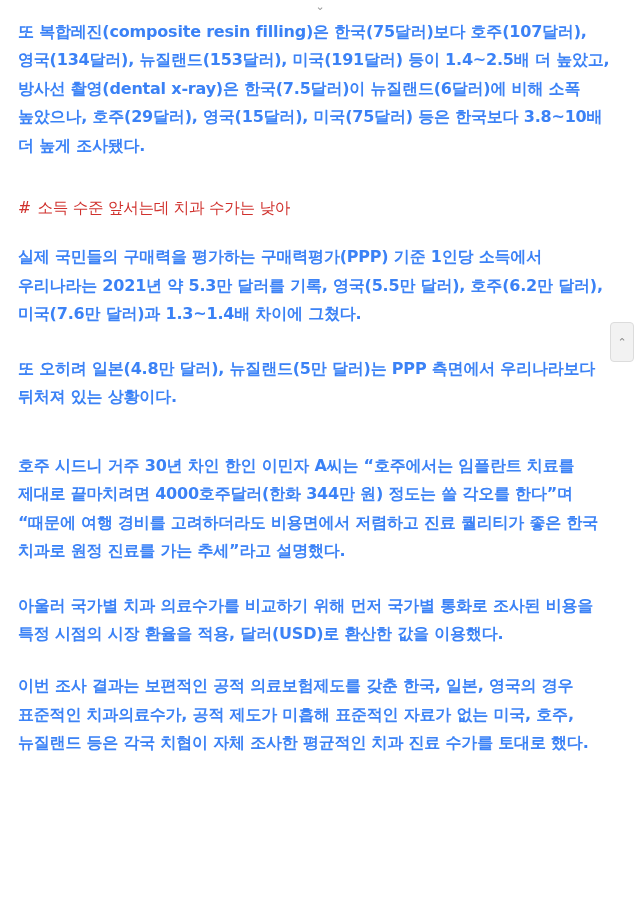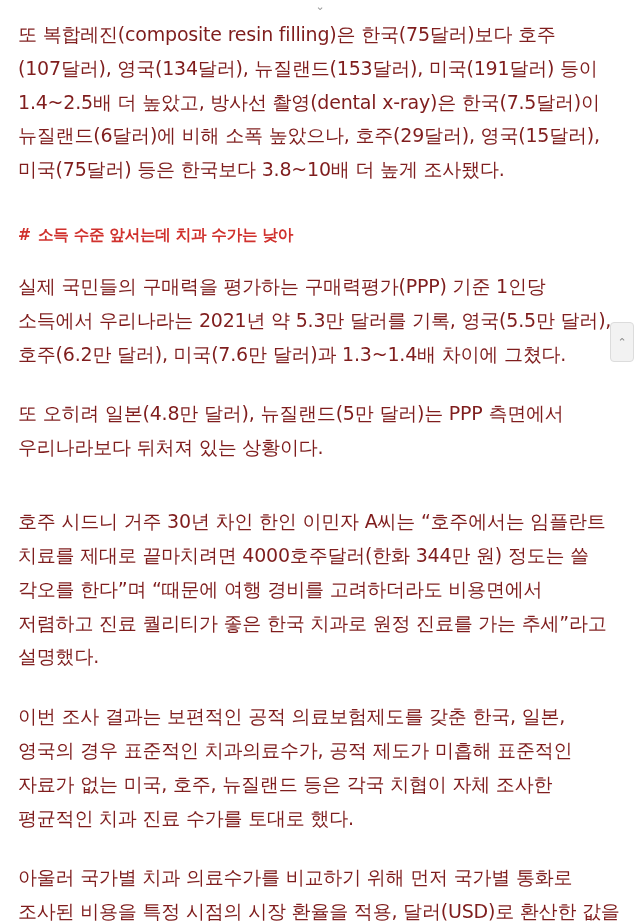--- a/index.html
+++ b/index.html
@@ -36,34 +36,35 @@
     justify-content: center;
     color: #9a9a9a;
     font-size: 11px;
     line-height: 1;
   }
   .article {
     padding-top: 18px;
   }
   p.para {
     margin: 0 0 26px 0;
-    font-size: 19px;
+    font-size: 16px;
     line-height: 1.78;
     letter-spacing: -0.2px;
-    color: #7f1d1d;
+    color: #3b82f6;
     word-break: keep-all;
+    font-weight: bold;
   }
   p.para.tight {
     margin-bottom: 24px;
   }
   h2.subhead {
     margin: 36px 0 22px 0;
     font-size: 15.6px;
     line-height: 1.6;
-    font-weight: bold;
+    font-weight: normal;
     color: #d0312d;
     letter-spacing: -0.3px;
   }
   h2.subhead .hash {
     margin-right: 2px;
   }
   .gap-lg {
     height: 14px;
   }
   
@@ -102,21 +103,21 @@
 
 
     <p class="para">실제 국민들의 구매력을 평가하는 구매력평가(PPP) 기준 1인당 소득에서 우리나라는 2021년 약 5.3만 달러를 기록, 영국(5.5만 달러), 호주(6.2만 달러), 미국(7.6만 달러)과 1.3~1.4배 차이에 그쳤다.</p>
 
     <p class="para">또 오히려 일본(4.8만 달러), 뉴질랜드(5만 달러)는 PPP 측면에서 우리나라보다 뒤처져 있는 상황이다.</p>
 
     <div class="gap-lg"></div>
 
     <p class="para">호주 시드니 거주 30년 차인 한인 이민자 A씨는 “호주에서는 임플란트 치료를 제대로 끝마치려면 4000호주달러(한화 344만 원) 정도는 쓸 각오를 한다”며 “때문에 여행 경비를 고려하더라도 비용면에서 저렴하고 진료 퀄리티가 좋은 한국 치과로 원정 진료를 가는 추세”라고 설명했다.</p>
 
+    <p class="para tight">아울러 국가별 치과 의료수가를 비교하기 위해 먼저 국가별 통화로 조사된 비용을 특정 시점의 시장 환율을 적용, 달러(USD)로 환산한 값을 이용했다.</p>
+
     <p class="para">이번 조사 결과는 보편적인 공적 의료보험제도를 갖춘 한국, 일본, 영국의 경우 표준적인 치과의료수가, 공적 제도가 미흡해 표준적인 자료가 없는 미국, 호주, 뉴질랜드 등은 각국 치협이 자체 조사한 평균적인 치과 진료 수가를 토대로 했다.</p>
-
-    <p class="para tight">아울러 국가별 치과 의료수가를 비교하기 위해 먼저 국가별 통화로 조사된 비용을 특정 시점의 시장 환율을 적용, 달러(USD)로 환산한 값을 이용했다.</p>
 
   </div>
 
   <div class="scroll-top">⌃</div>
 
 </div>
 
 </body></html>

